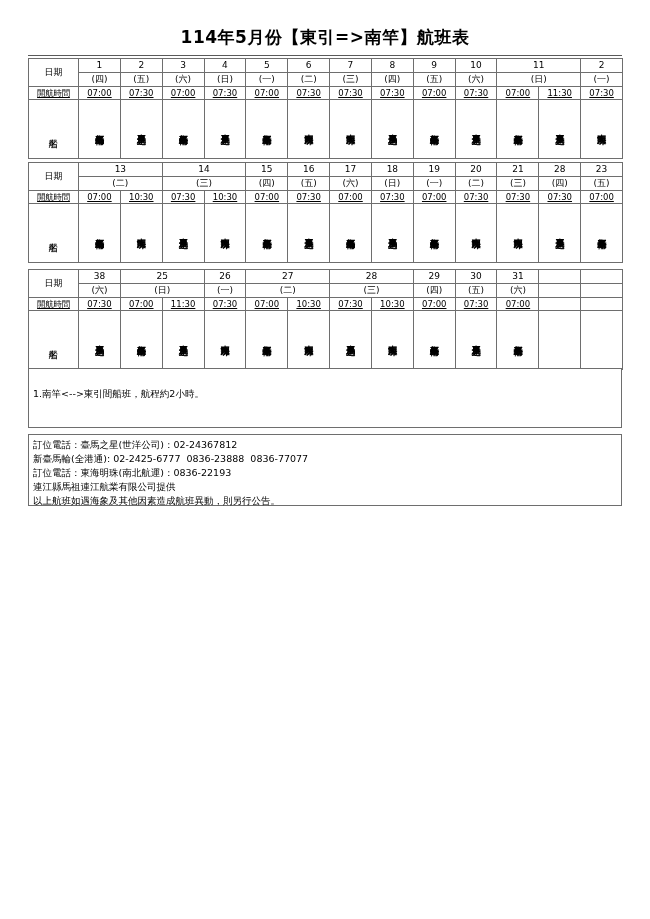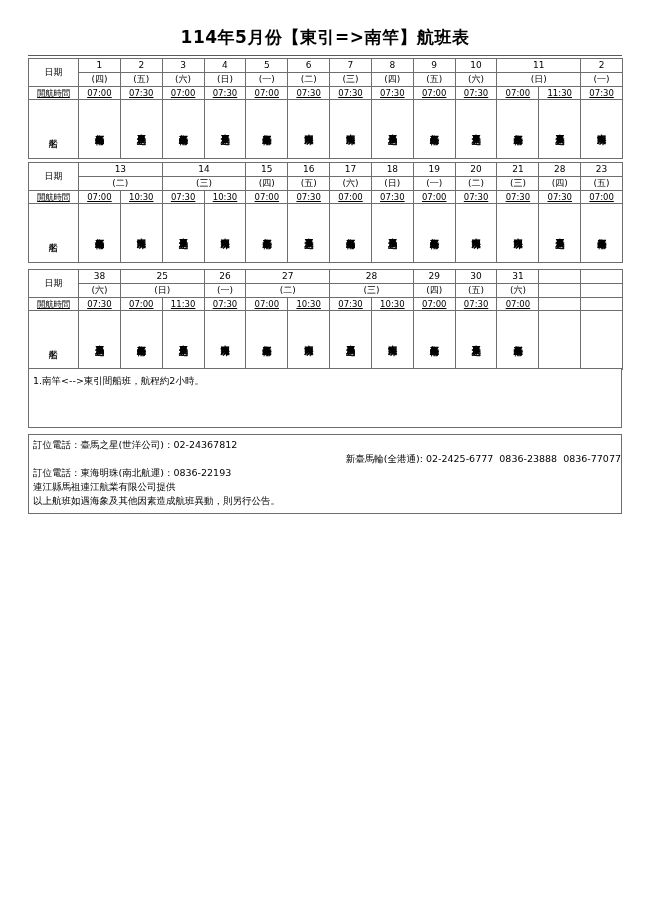--- a/index.html
+++ b/index.html
@@ -61,23 +61,23 @@
     position:absolute;left:28px;width:594px;
     border:1px solid #6e6e6e;box-sizing:border-box;
     background:#fff;
   }
   .box p{
     margin:0;padding:0 0 0 4px;
     font-size:9.5px;line-height:14px;
     font-family:"DejaVu Sans","Liberation Sans",sans-serif;
     white-space:pre;
   }
-  #notes-box{top:368px;height:60px;padding-top:5px;}
-  #contact-box{top:434px;height:80px;padding-top:3px;}
-  .indent{padding-left:40px;text-align:right;}
+  #notes-box{top:368px;height:60px;padding-top:18px;}
+  #contact-box{top:434px;height:72px;padding-top:3px;}
+  .indent{padding-left:40px;}
 </style>
 </head>
 <body>
 
 <div class="page">
 
   <div class="title">114年5月份【東引=&gt;南竿】航班表</div>
   <div class="title-rule"></div>
 
   <div id="tables-host">

